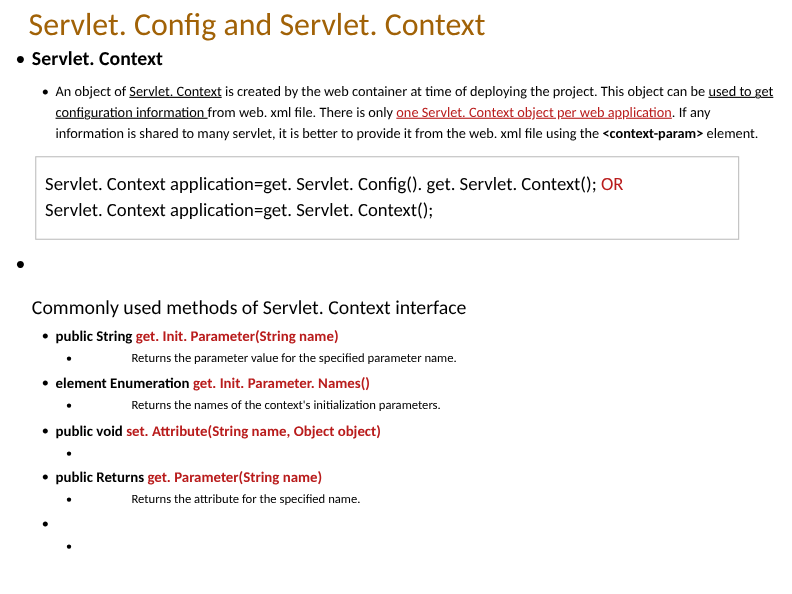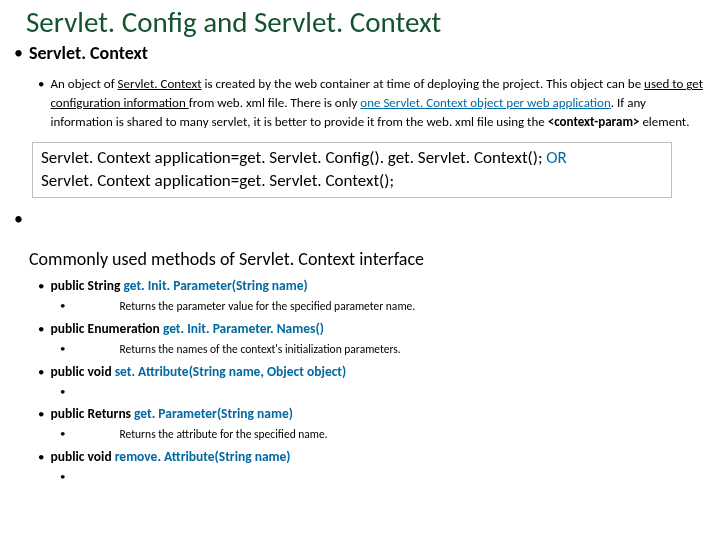--- a/index.html
+++ b/index.html
@@ -7,42 +7,42 @@
     width: 720px;
     height: 540px;
     font-family: Calibri, "Segoe UI", Arial, sans-serif;
     background: #fff;
     color: #000;
     padding: 4px 14px 8px 14px;
     overflow: hidden;
   }
   .title {
     font-size: 29px;
-    color: #14532d;
+    color: #a16207;
     font-weight: 400;
     margin-left: 12px;
     margin-bottom: 2px;
   }
   .bullet-row { display: flex; align-items: flex-start; }
   .bullet-dot { flex-shrink: 0; }
   .lvl1 > .bullet-dot { font-size: 18px; margin-right: 6px; line-height: 1.3; }
   .lvl1-text { font-size: 18px; font-weight: 700; line-height: 1.3; }
   .lvl1b-text { font-size: 18px; font-weight: 400; line-height: 1.3; margin-top: 40px; }
   .lvl2 { margin-left: 24px; margin-top: 10px; }
   .lvl2 > .bullet-dot { font-size: 13px; margin-right: 6px; line-height: 1.45; }
   .lvl2-text { font-size: 13px; line-height: 1.45; }
   .lvl2-bold { font-size: 13.5px; font-weight: 700; line-height: 1.4; text-align: right; }
   .lvl3 { margin-left: 46px; margin-top: 2px; }
   .lvl3 > .bullet-dot { font-size: 11px; margin-right: 6px; line-height: 1.4; }
   .lvl3-text { font-size: 11.5px; line-height: 1.4; padding-left: 48px; }
   .u { text-decoration: underline; }
-  .accent { color: #0369a1; }
+  .accent { color: #b91c1c; }
   .codebox {
     border: 1px solid #bfbfbf;
-    padding: 4px 8px;
+    padding: 14px 8px;
     margin: 10px 0 10px 18px;
     width: 640px;
   }
   .code-line { font-size: 17px; line-height: 1.35; }
   .section2 { margin-top: 2px; }
   .methods > .lvl2 { margin-top: 6px; }
   .methods .lvl3 { margin-top: 2px; margin-bottom: 2px; }
 </style>
 </head>
 <body>
@@ -82,21 +82,21 @@
     </span>
   </div>
   <div class="bullet-row lvl3">
     <span class="bullet-dot">•</span>
     <span class="lvl3-text">Returns the parameter value for the specified parameter name.</span>
   </div>
 
   <div class="bullet-row lvl2">
     <span class="bullet-dot">•</span>
     <span class="lvl2-bold">
-      <span>public Enumeration </span><span class="accent">get. Init. Parameter. Names()</span>
+      <span>element Enumeration </span><span class="accent">get. Init. Parameter. Names()</span>
     </span>
   </div>
   <div class="bullet-row lvl3">
     <span class="bullet-dot">•</span>
     <span class="lvl3-text">Returns the names of the context's initialization parameters.</span>
   </div>
 
   <div class="bullet-row lvl2">
     <span class="bullet-dot">•</span>
     <span class="lvl2-bold">
@@ -113,21 +113,18 @@
       <span>public Returns </span><span class="accent">get. Parameter(String name)</span>
     </span>
   </div>
   <div class="bullet-row lvl3">
     <span class="bullet-dot">•</span>
     <span class="lvl3-text">Returns the attribute for the specified name.</span>
   </div>
 
   <div class="bullet-row lvl2">
     <span class="bullet-dot">•</span>
-    <span class="lvl2-bold">
-      <span>public void </span><span class="accent">remove. Attribute(String name)</span>
-    </span>
   </div>
   <div class="bullet-row lvl3">
     <span class="bullet-dot">•</span>
   </div>
 
 </div>
 
 </body></html>

